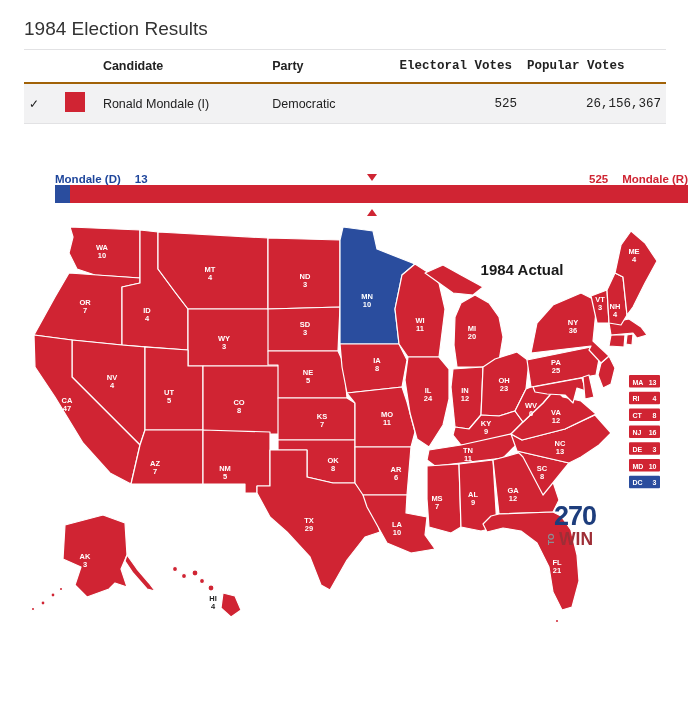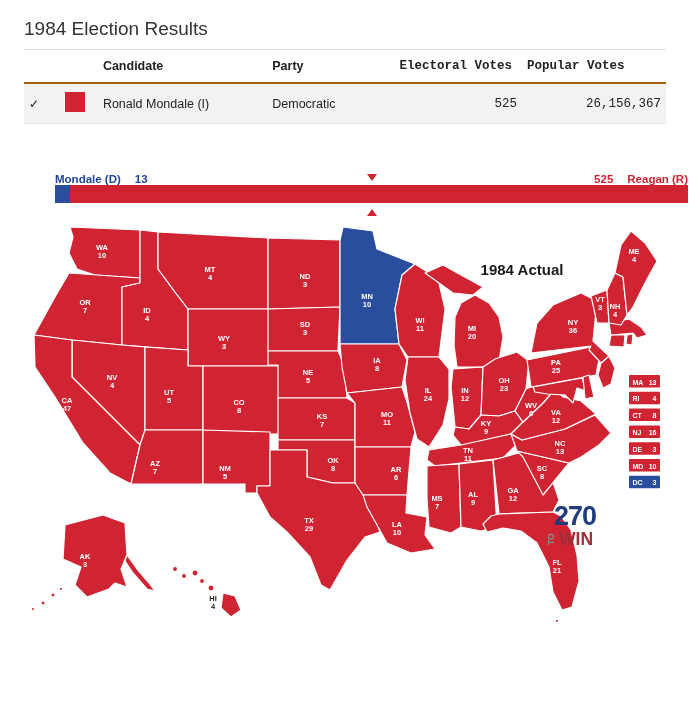--- a/index.html
+++ b/index.html
@@ -69,21 +69,21 @@
         <td>Democratic</td>
         <td class="num">525</td>
         <td class="num">26,156,367</td>
       </tr>
     </tbody>
   </table>
 
   <div class="bar-section">
     <div class="bar-labels">
       <span class="bar-left"><span>Mondale (D)</span><span class="gap"></span><span>13</span></span>
-      <span class="bar-right"><span>525</span><span class="gap"></span><span>Reagan (R)</span></span>
+      <span class="bar-right"><span>525</span><span class="gap"></span><span>Mondale (R)</span></span>
     </div>
     <div class="bar">
       <div class="seg" id="dem-seg" style="width: 2.41636%; background: rgb(42, 77, 158);"></div>
       <div class="seg" id="rep-seg" style="width: 97.5836%; background: rgb(208, 36, 51);"></div>
       <div class="tri-down"></div>
       <div class="tri-up"></div>
     </div>
   </div>
 </div>
 

